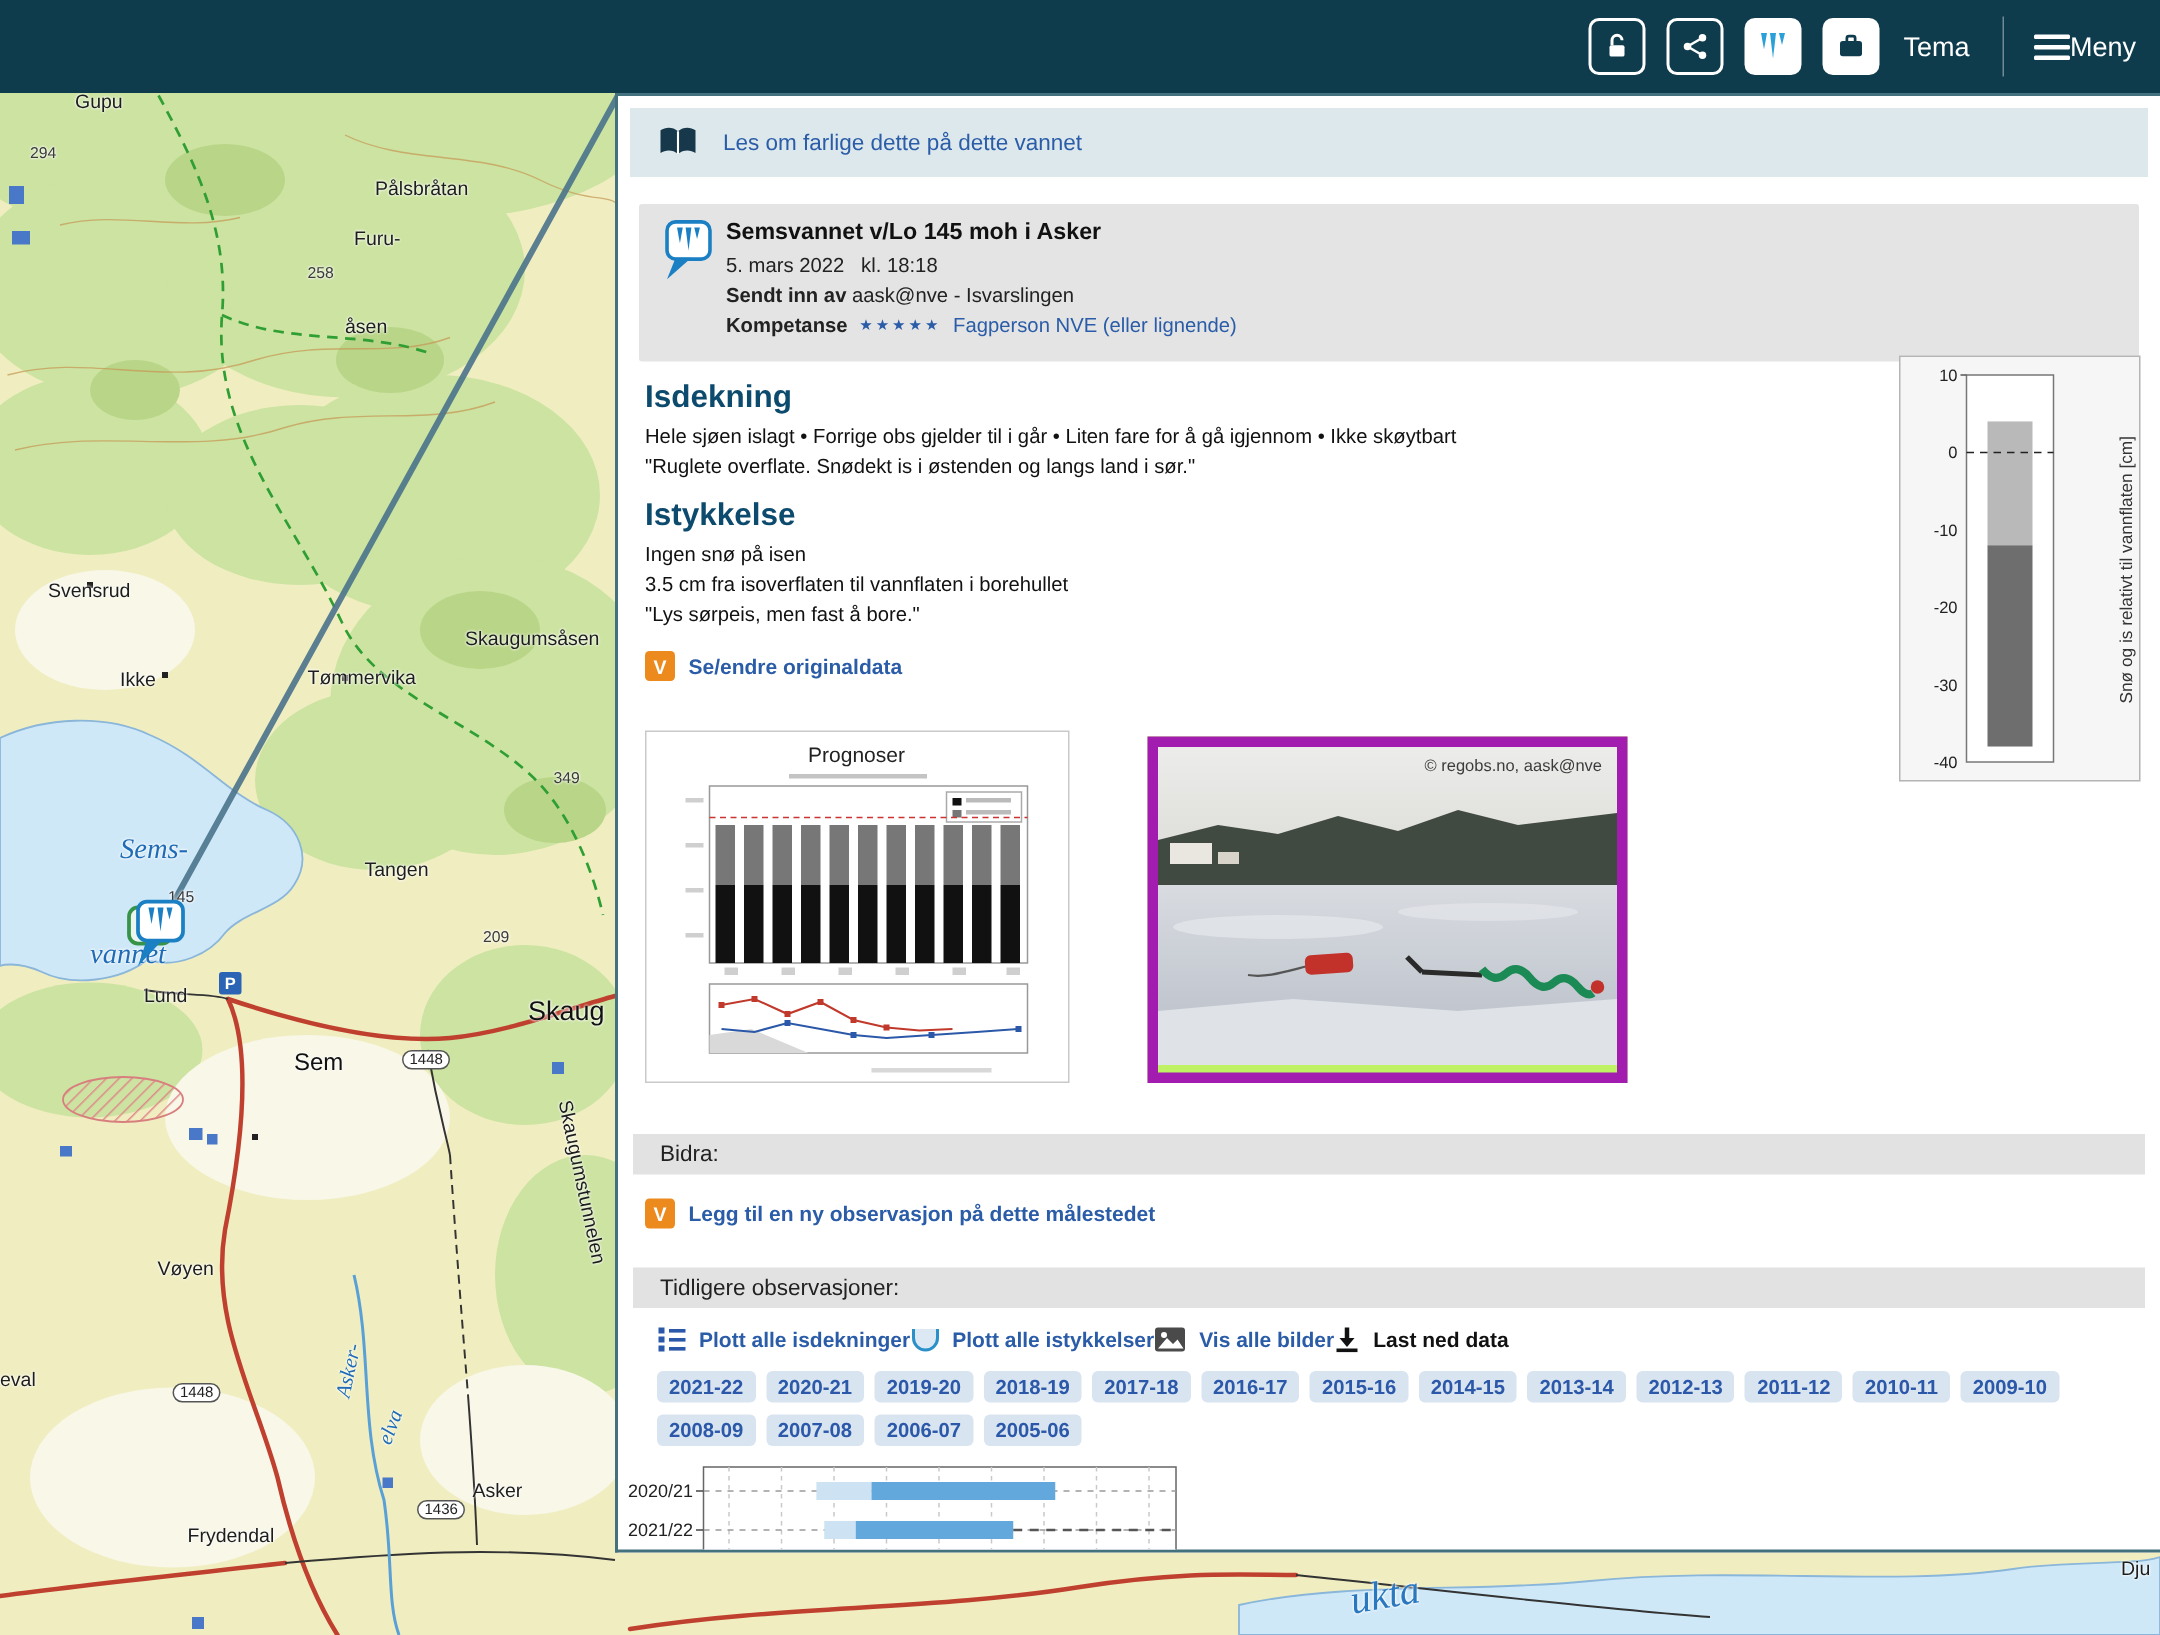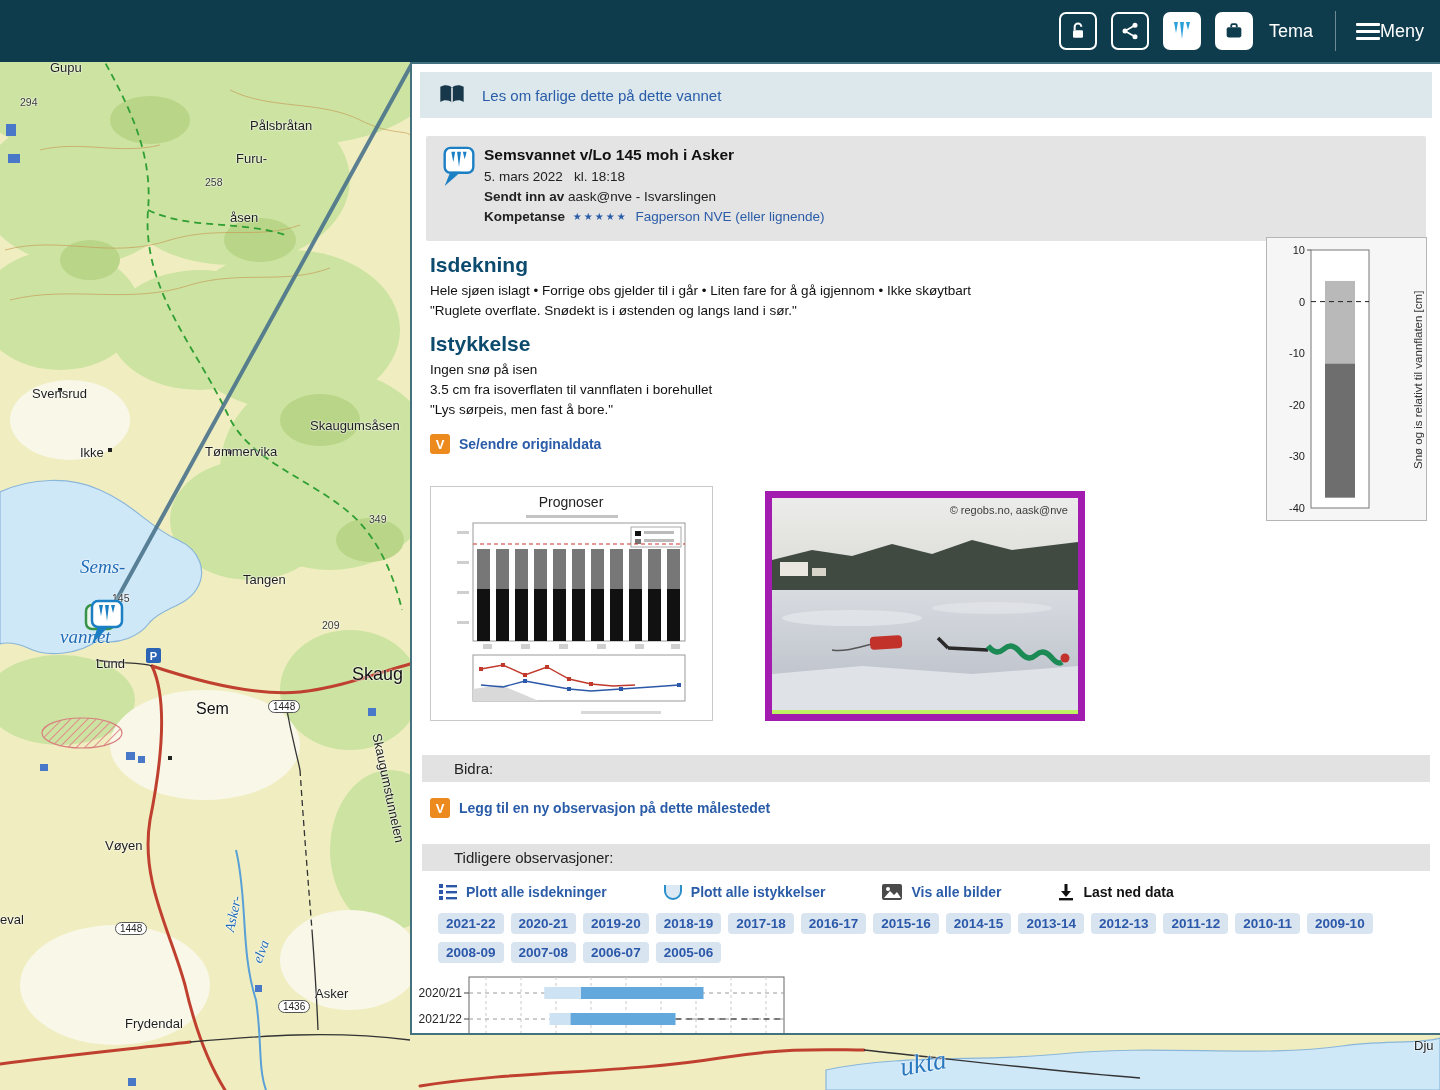--- a/index.html
+++ b/index.html
@@ -55,24 +55,24 @@
   .regobs-row a { color:#2a5ca8; font-size:14px; font-weight:bold; text-decoration:none; }
 
   .media-row { display:flex; align-items:flex-end; gap:52px; margin:14px 0 0 18px; }
   .prognoser-box { width:283px; height:235px; background:#fff; border:1px solid #c9c9c9; }
   .photo-box { margin-top:23px; border:7px solid #a21caf; background:#bef264; }
 
   .gauge-box { position:absolute; right:13px; top:173px; width:161px; height:284px; background:#f6f6f6; border:1px solid #b5b5b5; }
   .gauge-label { position:absolute; right:2px; top:12px; height:260px; writing-mode:vertical-rl; transform:rotate(180deg);
                  font-size:11.5px; color:#333; text-align:center; }
 
-  .section-strip { margin:34px 10px 0 10px; background:#e2e2e2; padding:5px 32px; font-size:15px; color:#222; }
+  .section-strip { margin:34px 10px 0 10px; background:#e2e2e2; padding:5px 18px; font-size:15px; color:#222; }
   .section-strip.tidligere { margin-top:26px; }
 
-  .actions-row { display:flex; align-items:center; gap:56px; margin:12px 0 0 26px; }
+  .actions-row { display:flex; align-items:center; margin:12px 0 0 26px; }
   .action-item { display:flex; align-items:center; gap:8px; cursor:pointer; }
   .action-item span.lbl { color:#2a5ca8; font-size:14px; font-weight:bold; }
 
   .years-wrap { display:flex; flex-wrap:wrap; gap:8px 7px; margin:12px 24px 0 26px; max-width:980px; }
   .year-pill { background:#d9e4f1; color:#2b58a8; font-size:13.5px; font-weight:bold; padding:3px 8px; border-radius:4px;
                text-decoration:none; }
 
   .timeline-wrap { margin:10px 0 0 2px; }
 
   a { cursor:pointer; }

